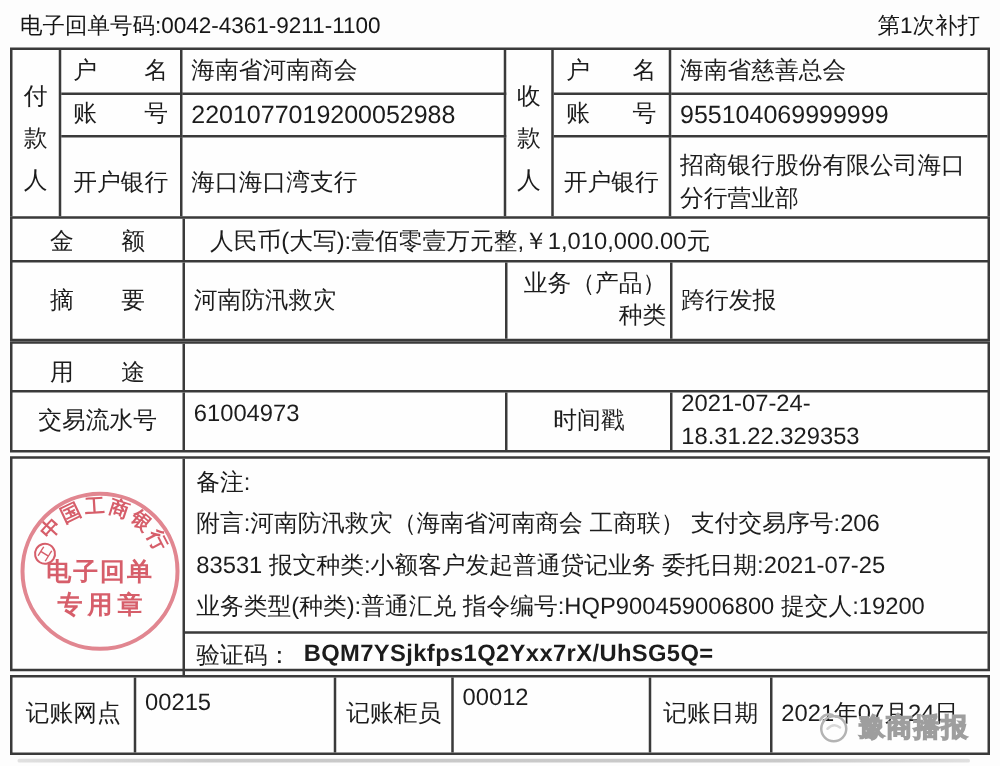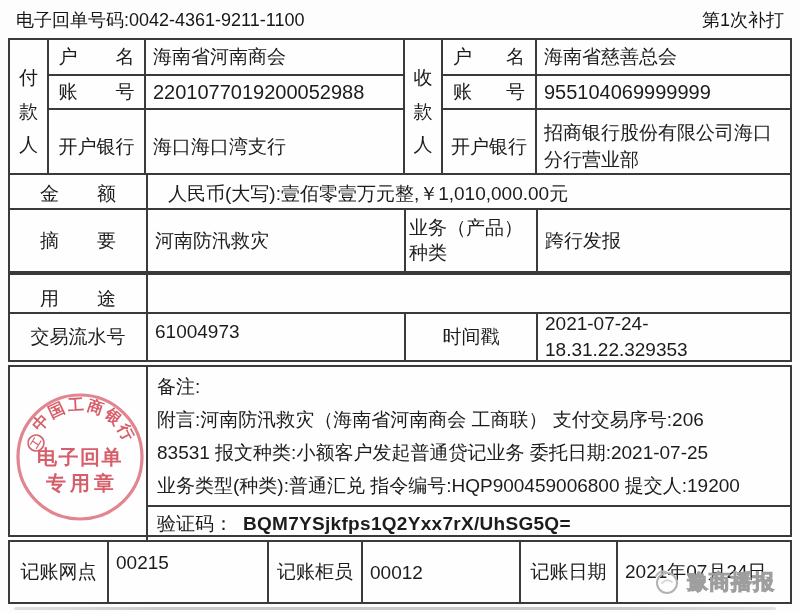--- a/index.html
+++ b/index.html
@@ -46,21 +46,21 @@
 
   
   .sec-parties    { top: 38px;  height: 147px; grid-template-columns: 39px 97px 259px 38px 94px 1fr; grid-template-rows: 36px 34px 1fr; }
   .sec-amount     { top: 173px; height: 42px;  grid-template-columns: 138px 1fr; gap: 13px; }
   .sec-summary    { top: 208px; height: 65px;  grid-template-columns: 138px 258px 132px 1fr; }
   .sec-purpose    { top: 273px; height: 52px;  grid-template-columns: 138px 1fr; gap: 29px; }
   .sec-transaction{ top: 312px; height: 50px;  grid-template-columns: 138px 258px 132px 1fr; }
   .sec-remark     { top: 365px; height: 172px; grid-template-columns: 138px 1fr; grid-template-rows: 1fr 34px; }
   .sec-footer     { top: 540px; height: 64px;  grid-template-columns: 99px 160px 94px 158px 97px 1fr; }
 
-  .biz-label { text-align: left; line-height: 1.3; padding: 2px 3px; }
+  .biz-label { text-align: right; line-height: 1.3; padding: 2px 3px; }
 
   .remark-body { padding: 3px 9px; font-size: 19px; line-height: 33px; white-space: nowrap; }
   .verify-row { display: flex; align-items: center; padding: 0 9px; font-size: 19px; }
   .verify-code { font-weight: bold; margin-left: 10px; letter-spacing: 0.3px; }
 
   .seal-cell { position: relative; display: flex; align-items: center; justify-content: center; }
 
   
   .watermark {
     position: absolute; left: 650px; top: 566px;
@@ -175,21 +175,21 @@
     <div class="verify-row" style="grid-area:2/2/3/3">
       <span>验证码：</span>
       <span class="verify-code">BQM7YSjkfps1Q2Yxx7rX/UhSG5Q=</span>
     </div>
   </div>
 
   <div class="sec sec-footer">
     <div class="cell lab bR" style="padding:2px 3px">记账网点</div>
     <div class="cell bR" style="align-items:flex-start;padding-top:8px">00215</div>
     <div class="cell lab bR" style="padding:2px 3px">记账柜员</div>
-    <div class="cell bR" style="align-items:flex-start;padding-top:18px">00012</div>
+    <div class="cell bR" style="align-items:flex-start;padding-top:4px">00012</div>
     <div class="cell lab bR" style="padding:2px 3px">记账日期</div>
     <div class="cell" style="line-height:1.35">2021年07月24日</div>
   </div>
 
   <div class="watermark">
     <svg width="32" height="32" viewBox="0 0 32 32">
       <circle cx="17" cy="17" r="10" fill="none" stroke="#b3b3b3" stroke-width="2"></circle>
       <path d="M 6 10 Q 10 4 16 6" fill="none" stroke="#b3b3b3" stroke-width="2" stroke-linecap="round"></path>
       <path d="M 12 17 Q 17 12 22 16" fill="none" stroke="#d8d8d8" stroke-width="2" stroke-linecap="round"></path>
     </svg>

